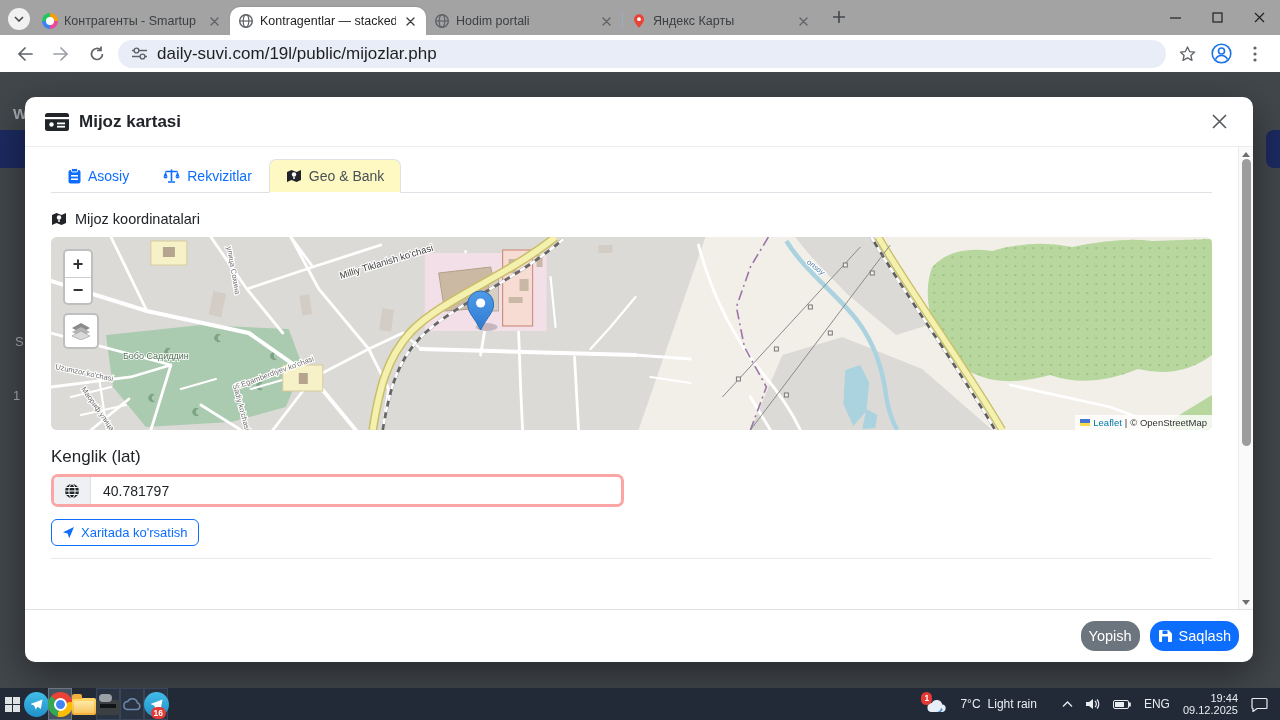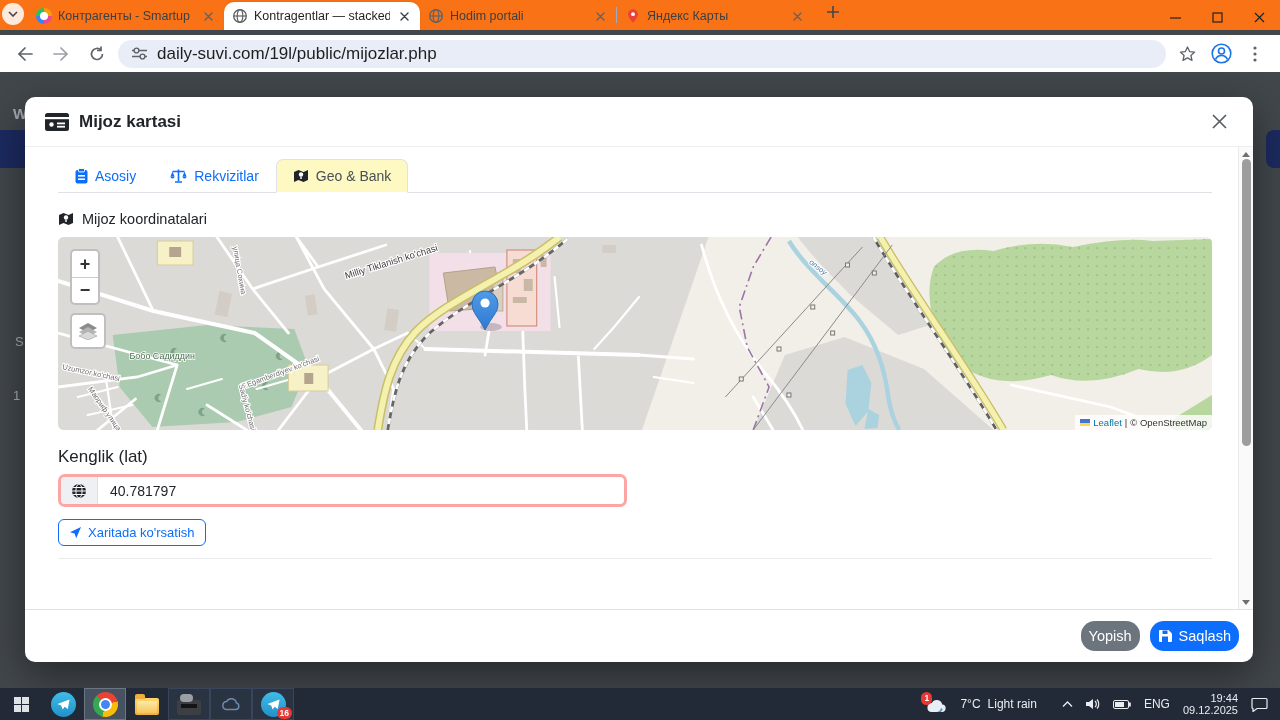--- a/index.html
+++ b/index.html
@@ -1,20 +1,20 @@
 <!DOCTYPE html>
 <html><head>
 <meta charset="utf-8">
 <style>
   *{box-sizing:border-box;margin:0;padding:0}
   html,body{width:1280px;height:720px;overflow:hidden;font-family:"Liberation Sans",sans-serif;background:#42474c}
   .stage{position:absolute;inset:0}
 
   
-  .tabstrip{position:absolute;left:0;top:0;right:0;height:30px;background:#f97316;display:flex;align-items:flex-end;}
+  .tabstrip{position:absolute;left:0;top:0;right:0;height:35px;background:#a3a3a3;display:flex;align-items:flex-end;padding-left:6px}
   .tab-search{width:22px;height:22px;border-radius:50%;background:rgba(255,255,255,.85);margin:0 4px 5px 2px;display:grid;place-items:center;color:#43484d;flex:none}
   .tab{width:196px;height:28px;display:flex;align-items:center;padding:0 8px;font-size:12.5px;color:#3c4043;border-radius:10px 10px 0 0;flex:none;position:relative}
   .tab.active{background:#fff;color:#1f1f1f;box-shadow:0 -1px 2px rgba(0,0,0,.08)}
   .tab .title{flex:1;white-space:nowrap;overflow:hidden;margin:0 6px}
   .tab-sep{width:1px;height:16px;background:#9fabc2;margin-bottom:7px;flex:none}
   .tab-x{flex:none;width:16px;height:16px;display:grid;place-items:center;border-radius:50%}
   .favicon{width:16px;height:16px;flex:none;position:relative}
   .fav-smartup{border-radius:50%;background:conic-gradient(#f59e0b 0 25%,#ec4899 0 50%,#3b82f6 0 75%,#22c55e 0 100%)}
   .fav-smartup::after{content:"";position:absolute;inset:4px;background:#fff;border-radius:50%}
   .newtab{width:28px;height:28px;margin:0 0 4px 6px;display:grid;place-items:center;color:#43484d}
@@ -28,21 +28,21 @@
   
   .desktop{position:absolute;left:0;top:72px;right:0;bottom:32px;background:#42474c;overflow:hidden}
   .frag{position:absolute;color:#a7adb3;font-weight:700}
   .frag-blob{position:absolute;background:#1c2a60;border-radius:8px}
 
   
   .modal{position:absolute;left:25px;top:25px;width:1228px;height:565px;background:#fff;border-radius:10px;box-shadow:0 12px 40px rgba(0,0,0,.45);display:flex;flex-direction:column}
   .m-header{height:50px;flex:none;display:flex;align-items:center;padding:0 20px;border-bottom:1px solid #eceef0}
   .m-title{font-size:17px;font-weight:700;color:#212529;display:flex;align-items:center;gap:10px}
   .m-close{margin-left:auto;width:28px;height:28px;display:grid;place-items:center;color:#555a5f}
-  .m-body{position:relative;flex:1;overflow:hidden;padding:12px 41px 0 33px}
+  .m-body{position:relative;flex:1;overflow:hidden;padding:12px 41px 0 26px}
   .nav-tabs{display:flex;border-bottom:1px solid #dee2e6}
   .nav-link{padding:8px 16px;font-size:14px;color:#0d6efd;display:flex;align-items:center;gap:7px;border:1px solid transparent;border-radius:7px 7px 0 0;margin-bottom:-1px}
   .nav-link.active{color:#495057;background:#fef9c3;border-color:#dee2e6 #dee2e6 #fff}
   .section-title{margin:18px 0 10px;font-size:14.5px;font-weight:400;color:#212529;display:flex;align-items:center;gap:8px}
   .map{position:relative;height:193px;border-radius:6px;overflow:hidden;background:#f2efe9}
   .map svg.basemap{position:absolute;inset:0;display:block}
   .lf-zoom{position:absolute;left:12px;top:12px;width:30px;background:#fff;border:2px solid rgba(0,0,0,.25);border-radius:5px;overflow:hidden;z-index:5}
   .lf-zbtn{height:26px;display:grid;place-items:center;font-size:18px;font-weight:700;color:#333}
   .lf-zbtn+.lf-zbtn{border-top:1px solid #ccc}
   .lf-layers{position:absolute;left:12px;top:76px;width:36px;height:36px;background:#fff;border:2px solid rgba(0,0,0,.25);border-radius:5px;display:grid;place-items:center;z-index:5}
@@ -60,21 +60,21 @@
   .sb{position:absolute;right:0;top:0;bottom:0;width:15px;background:#fafafa;border-left:1px solid #ebebeb;z-index:9}
   .sb-arrow{position:absolute;left:0;right:0;height:14px;display:grid;place-items:center}
   .sb-arrow.up{top:0}.sb-arrow.down{bottom:0}
   .sb-thumb{position:absolute;left:3px;width:9px;top:12px;height:287px;background:#9d9d9d;border-radius:5px}
   .m-footer{height:53px;flex:none;border-top:1px solid #dee2e6;display:flex;justify-content:flex-end;align-items:center;gap:10px;padding-right:14px}
   .btn{padding:7px 8px;border-radius:14px;font-size:14.5px;color:#fff;border:none;display:inline-flex;align-items:center;gap:7px}
   .btn-gray{background:#6c757d}.btn-blue{background:#0d6efd}
 
   
   .taskbar{position:absolute;left:0;bottom:0;right:0;height:32px;background:#212a36;display:flex;align-items:center;color:#e9edf1}
-  .tb-btn{width:42px;height:32px;display:grid;place-items:center;flex:none;position:relative}
+  .tb-btn{width:24px;height:32px;display:grid;place-items:center;flex:none;position:relative}
   .tb-tile{background:#2a3342;box-shadow:inset 0 0 0 1px #39455a}
   .tb-tile.active{background:#46525f;box-shadow:inset 0 0 0 1px #6a7684}
   .tg-circle{width:25px;height:25px;border-radius:50%;background:linear-gradient(#41bce8,#2191c9);display:grid;place-items:center}
   .chrome-logo{width:25px;height:25px;border-radius:50%;background:conic-gradient(from 75deg,#fbbc05 0 120deg,#34a853 0 240deg,#ea4335 0 360deg);position:relative}
   .chrome-logo::after{content:"";position:absolute;inset:0;margin:auto;width:9px;height:9px;background:#4285f4;border:2.5px solid #fff;border-radius:50%}
   .folder{width:24px;height:17px;background:linear-gradient(#ffd96a,#f2ae3d);border-radius:2px;position:relative;margin-top:4px}
   .folder::before{content:"";position:absolute;left:0;top:-4px;width:10px;height:5px;background:#f2ae3d;border-radius:2px 2px 0 0}
   .folder::after{content:"";position:absolute;left:2px;top:3px;right:2px;bottom:2px;background:linear-gradient(#fde9a8,#f7c65e);border-radius:1px}
   .printer{width:24px;height:15px;background:#3d4043;border-radius:2px;position:relative;margin-top:6px}
   .printer::before{content:"";position:absolute;left:3px;top:-6px;width:13px;height:8px;background:#9aa0a6;border-radius:4px}

